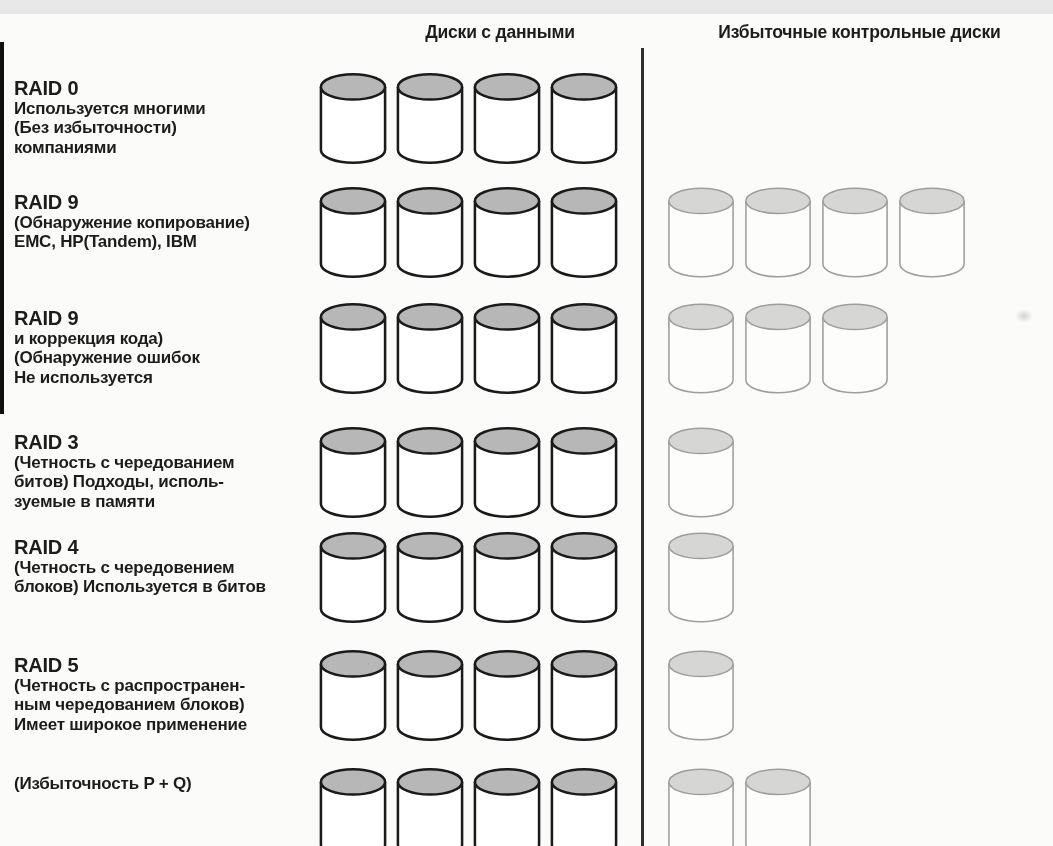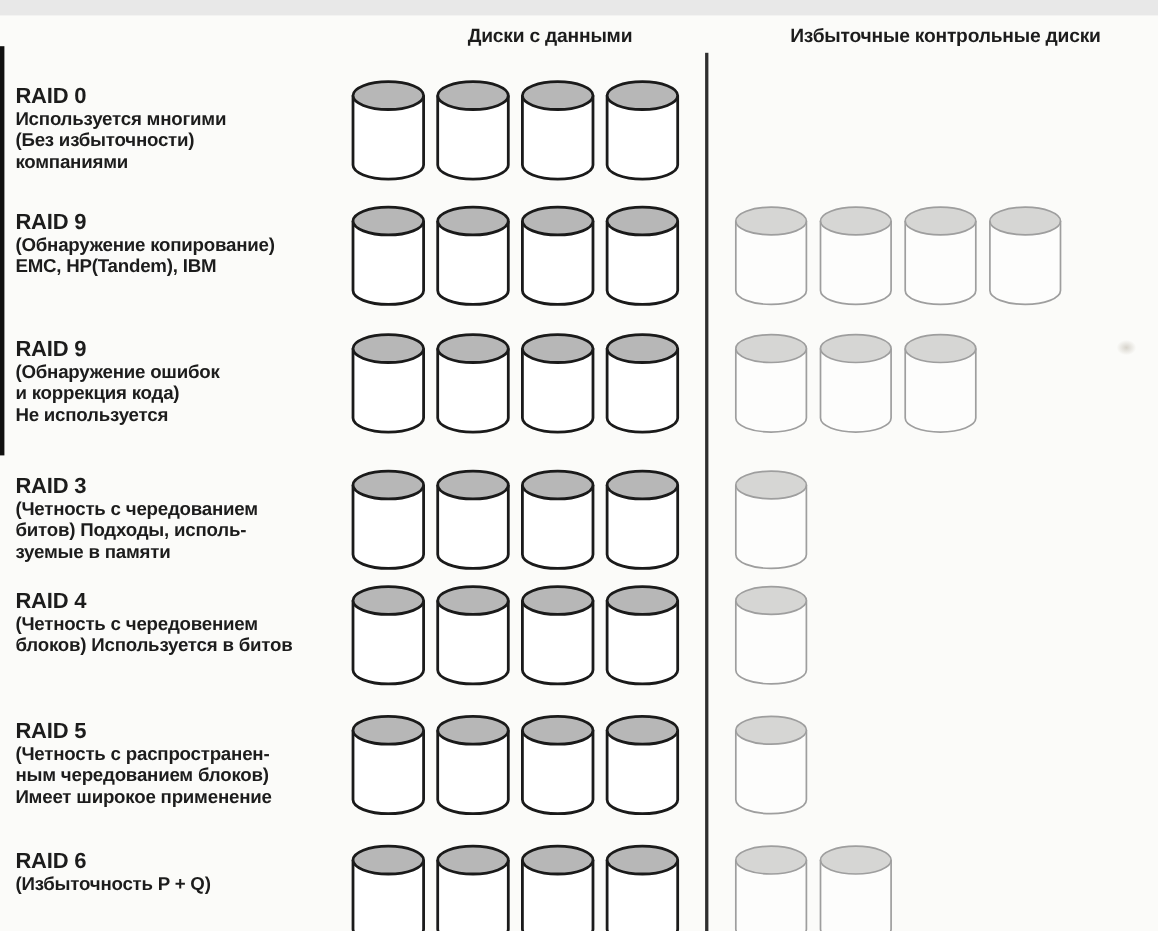--- a/index.html
+++ b/index.html
@@ -140,22 +140,22 @@
           </svg>
           <svg viewBox="0 0 72 96" width="70" height="94" class="disk redundant-disk">
             <path d="M3 15 V80 A33 13 0 0 0 69 80 V15"></path>
             <ellipse cx="36" cy="15" rx="33" ry="13"></ellipse>
           </svg>
         </div>
       </div>
       <div class="raid-row row-2">
         <div class="raid-label">
           <div class="raid-title">RAID 9</div>
+          <div class="raid-line">и коррекция кода)</div>
           <div class="raid-line">(Обнаружение ошибок</div>
-          <div class="raid-line">и коррекция кода)</div>
           <div class="raid-line">Не используется</div>
         </div>
         <div class="disk-group data">
           <svg viewBox="0 0 72 96" width="70" height="94" class="disk data-disk">
             <path d="M3 15 V80 A33 13 0 0 0 69 80 V15"></path>
             <ellipse cx="36" cy="15" rx="33" ry="13"></ellipse>
           </svg>
           <svg viewBox="0 0 72 96" width="70" height="94" class="disk data-disk">
             <path d="M3 15 V80 A33 13 0 0 0 69 80 V15"></path>
             <ellipse cx="36" cy="15" rx="33" ry="13"></ellipse>
@@ -274,21 +274,20 @@
         </div>
         <div class="disk-group redundant">
           <svg viewBox="0 0 72 96" width="70" height="94" class="disk redundant-disk">
             <path d="M3 15 V80 A33 13 0 0 0 69 80 V15"></path>
             <ellipse cx="36" cy="15" rx="33" ry="13"></ellipse>
           </svg>
         </div>
       </div>
       <div class="raid-row row-6">
         <div class="raid-label">
-          <div class="raid-title">RAID 6</div>
           <div class="raid-line">(Избыточность P + Q)</div>
         </div>
         <div class="disk-group data">
           <svg viewBox="0 0 72 96" width="70" height="94" class="disk data-disk">
             <path d="M3 15 V80 A33 13 0 0 0 69 80 V15"></path>
             <ellipse cx="36" cy="15" rx="33" ry="13"></ellipse>
           </svg>
           <svg viewBox="0 0 72 96" width="70" height="94" class="disk data-disk">
             <path d="M3 15 V80 A33 13 0 0 0 69 80 V15"></path>
             <ellipse cx="36" cy="15" rx="33" ry="13"></ellipse>

